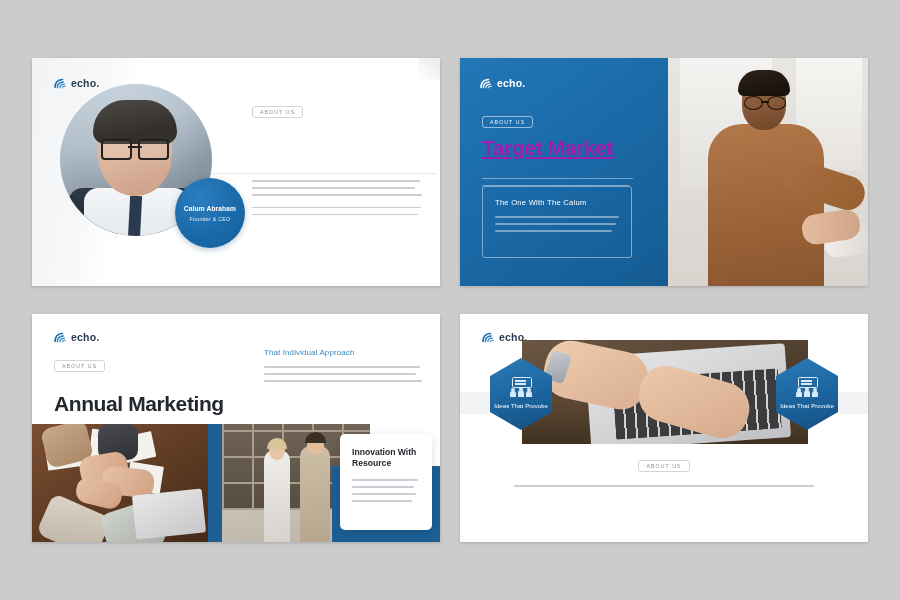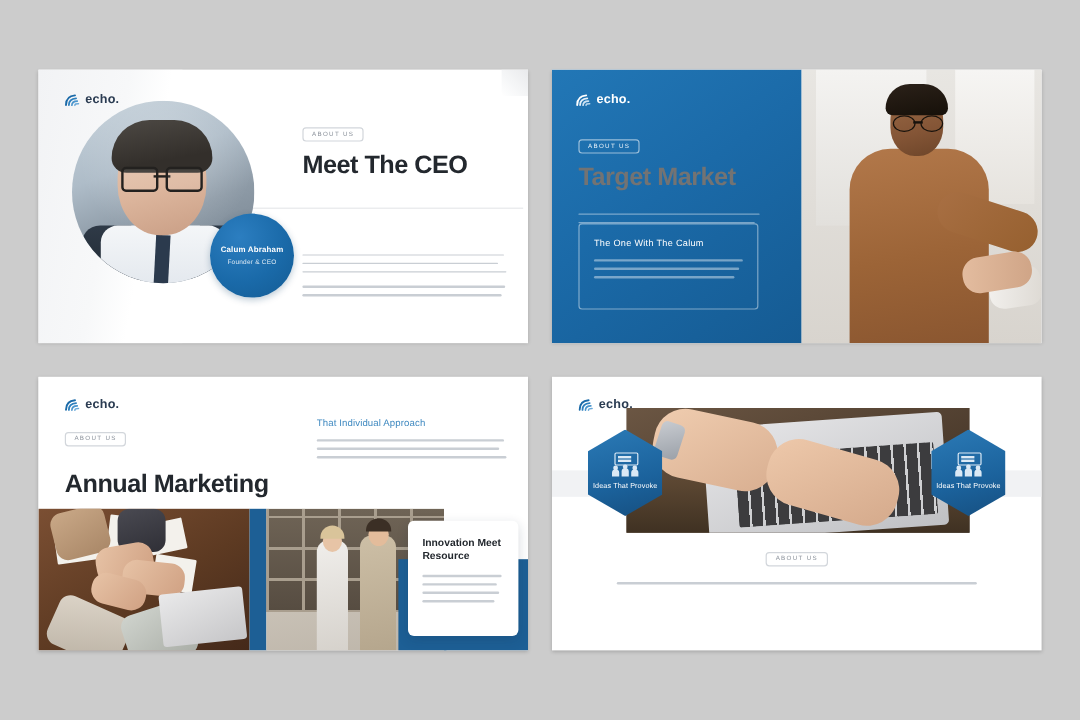--- a/index.html
+++ b/index.html
@@ -36,21 +36,21 @@
     display:inline-block;border:1px solid #d2d6db;border-radius:3px;
     padding:3px 7px 2px;font-size:5.2px;letter-spacing:1.1px;
     color:#8b929b;line-height:1;background:rgba(255,255,255,.6);
   }
   .badge.on-blue{border-color:rgba(255,255,255,.55);color:#eaf3fa;background:transparent;}
 
   .h1{
     font-size:21px;font-weight:700;color:#23282e;letter-spacing:-.4px;
     line-height:1.08;margin:0;
   }
-  .h1.on-blue{color:#737373;}
+  .h1.on-blue{color:#a21caf;text-decoration:underline;}
 
   .body-line{
     height:1.6px;background:#c9ced4;border-radius:1px;margin-bottom:5.4px;
   }
   .body-line.on-blue{background:rgba(255,255,255,.42);}
   .sr{position:absolute;width:1px;height:1px;overflow:hidden;clip:rect(0 0 0 0);white-space:nowrap;}
 
   
   .s1-wedge{
     position:absolute;left:0;top:0;width:120px;height:228px;
@@ -250,21 +250,20 @@
         </div>
     </div>
 
     <div class="name-circle">
       <span class="n">Calum Abraham</span>
       <span class="r">Founder &amp; CEO</span>
     </div>
 
     <div class="s1-right">
       <span class="badge">ABOUT US</span>
-      <h1 class="h1" style="margin-top:9px;">Meet The CEO</h1>
 
       <div style="margin-top:62px;">
         <span class="sr">Lorem ipsum dolor sit amet, consectetur adipiscing apellemsequ. Lorem ipsu ipsum dolor sit amecsecteuru a adipiscing elit, dictum sociisum. Etiam dipiscing apelle nesquiLorem ipsum dolor sit amet,</span>
         <div class="body-line" style="width:168px"></div>
         <div class="body-line" style="width:163px"></div>
         <div class="body-line" style="width:170px"></div>
       </div>
       <div style="margin-top:11px;">
         <span class="sr">Donec consequat ornare ex non venenatis. Curabitur tincidunt nulla sit amet arcu malesuada, vulputate mollis metus placerat. Aenean i</span>
         <div class="body-line" style="width:169px"></div>
@@ -374,21 +373,21 @@
         <div class="s3-p1hr"></div>
       <div class="s3-p2"></div>
         <div class="s3-p2h"></div>
         <div class="s3-p2hr"></div>
     </div>
 
     <div class="s3-blue2"></div>
     <div class="s3-blue"></div>
 
     <div class="s3-card">
-      <div class="t">Innovation Meet Resource</div>
+      <div class="t">Innovation With Resource</div>
       <div>
         <span class="sr">Lorem ipsum dolor sit amet, con sectetur adipiscing apellemsequ. Lorem ipsu ipsum dolor sit ame tsetetur a adipiscing elit, dictum</span>
         <div class="body-line" style="width:66px"></div>
         <div class="body-line" style="width:62px"></div>
         <div class="body-line" style="width:64px"></div>
         <div class="body-line" style="width:60px"></div>
       </div>
     </div>
   </div>
 

